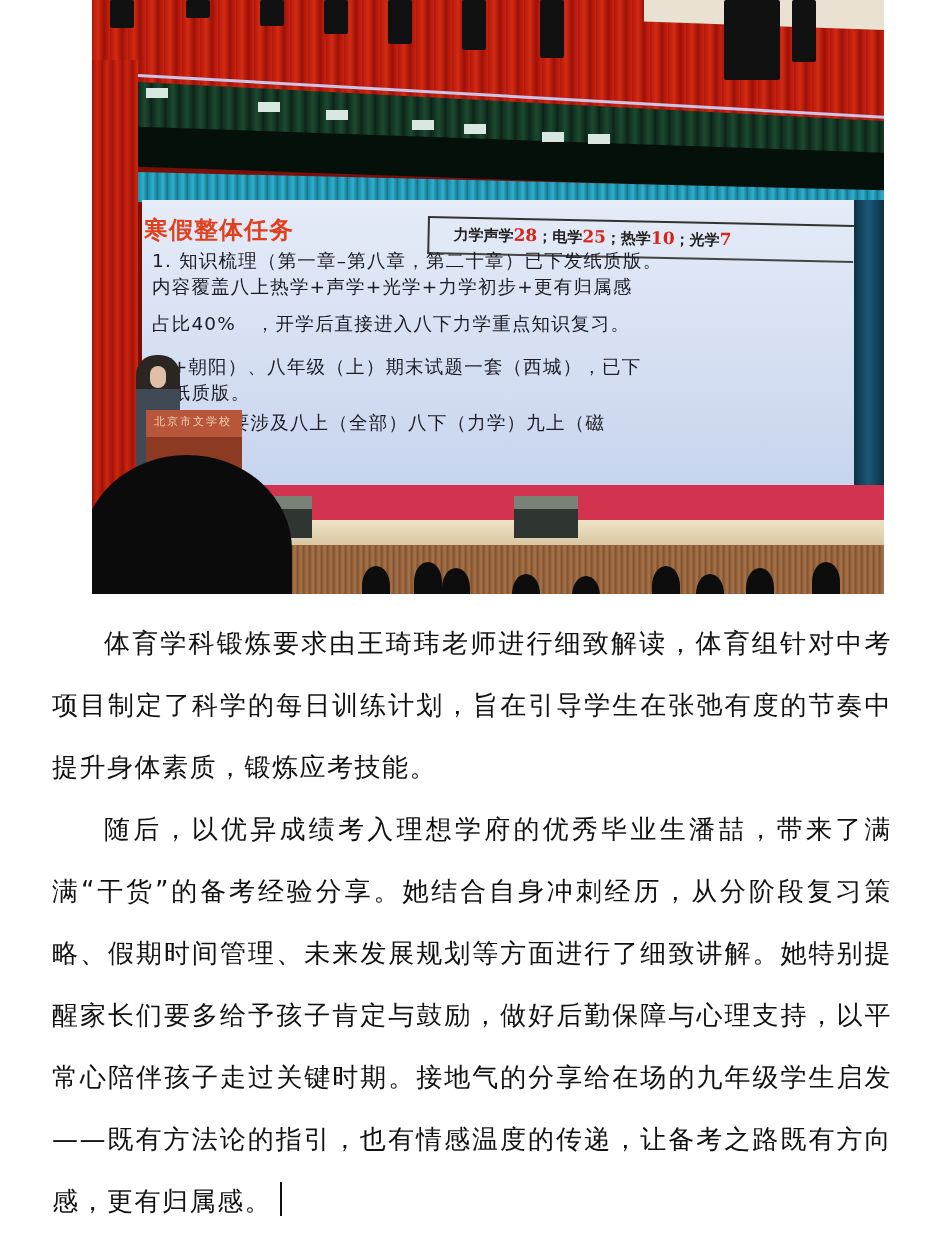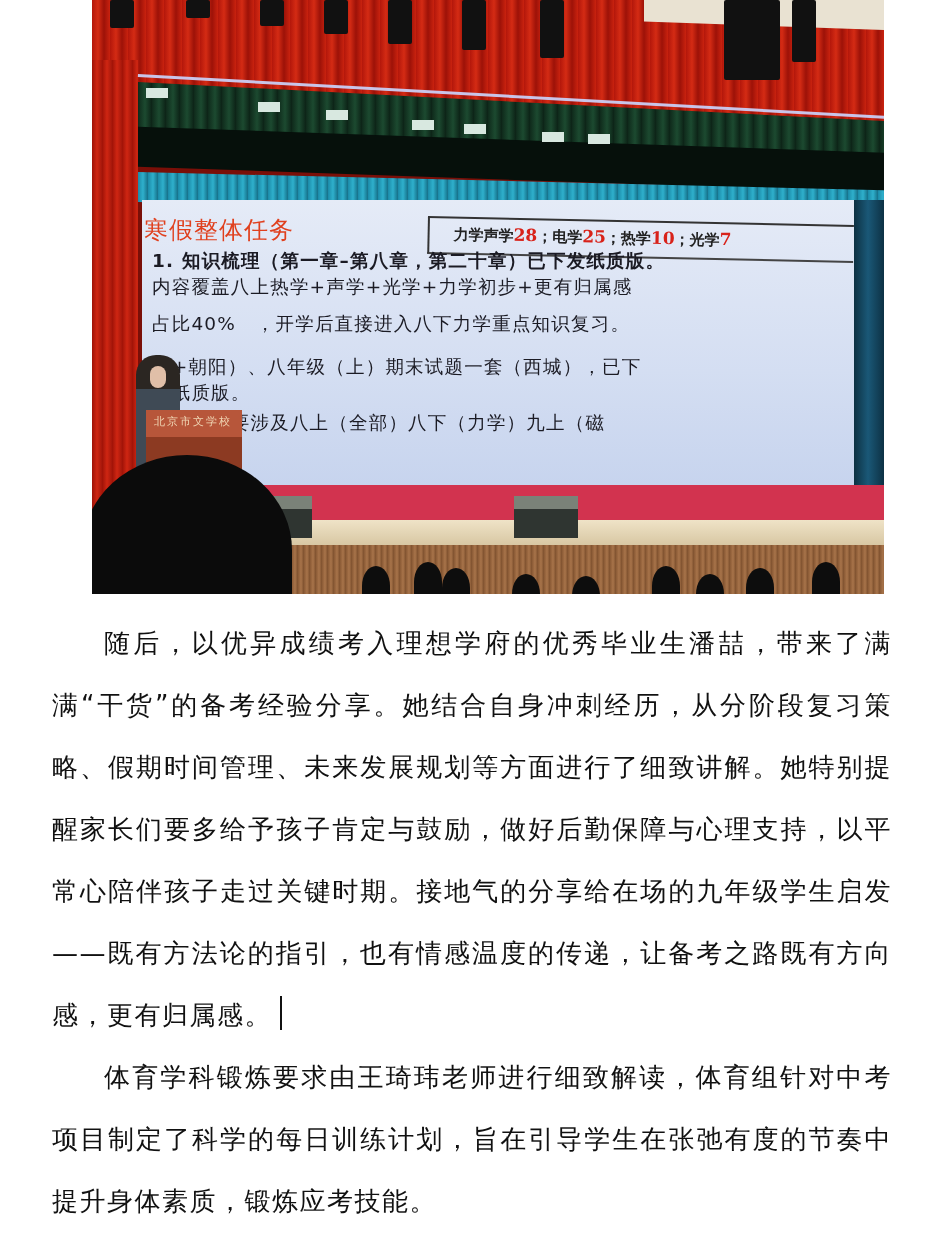--- a/index.html
+++ b/index.html
@@ -21,21 +21,21 @@
     background: repeating-linear-gradient(90deg, #0f2a1b 0px, #1c4a30 7px, #0c2216 14px); transform: skewY(3deg); transform-origin: left top; }
   .dark-band { position: absolute; left: 46px; top: 140px; width: 760px; height: 40px; background: #06100b; transform: skewY(2deg); }
   .teal-valance { position: absolute; left: 46px; top: 172px; width: 750px; height: 30px;
     background: repeating-linear-gradient(90deg, #1b8aa8 0px, #2fb0cc 5px, #156f88 10px); transform: skewY(1.4deg); transform-origin: left top; }
   .side-drape-right { position: absolute; right: 0; top: 200px; width: 32px; height: 290px;
     background: linear-gradient(90deg, #0b2b3a, #1a5877 50%, #0d3144); }
   .side-dark-right { position: absolute; right: 32px; top: 200px; width: 10px; height: 290px; background: #05080a; }
 
   .screen { position: absolute; left: 50px; top: 200px; width: 712px; height: 285px;
     background: linear-gradient(180deg, #e5ebf7 0%, #d4def2 60%, #c7d4ee 100%); }
-  .screen-title { position: absolute; left: 2px; top: 14px; font-size: 24px; font-weight: normal; color: #e0401e; letter-spacing: 1px;
+  .screen-title { position: absolute; left: 2px; top: 14px; font-size: 24px; font-weight: bold; color: #e0401e; letter-spacing: 1px;
     font-family: "DejaVu Sans", sans-serif; }
   .stats-box { position: absolute; left: 286px; top: 16px; width: 424px; height: 34px;
     border-left: 2px solid #333; border-top: 2px solid #333; border-bottom: 2px solid #444; transform: rotate(1.2deg); transform-origin: left top; }
   .stats-text { position: absolute; left: 24px; top: 5px; font-family: "DejaVu Serif", serif; font-size: 15px; font-weight: bold; color: #222; white-space: nowrap; }
   .stats-text .num { color: #d8221a; font-size: 17px; }
   .screen-line { position: absolute; left: 10px; font-size: 18.5px; color: #1b1b24; white-space: nowrap; letter-spacing: 1.2px; }
 
   .speaker { position: absolute; left: 44px; top: 355px; width: 44px; height: 130px;
     background: linear-gradient(180deg, #2b2622 0 26%, #3f4a55 26% 100%); border-radius: 20px 20px 4px 4px; }
   .speaker-face { position: absolute; left: 58px; top: 366px; width: 16px; height: 22px; background: #e0bfa8; border-radius: 8px; }
@@ -87,21 +87,21 @@
   <div class="truss-light" style="left:496px;top:134px;"></div>
   <div class="teal-valance"></div>
   <div class="side-dark-right"></div>
   <div class="side-drape-right"></div>
 
   <div class="screen">
     <div class="screen-title">寒假整体任务</div>
     <div class="stats-box">
       <div class="stats-text"><span>力学声学</span><span class="num">28</span><span>；</span><span>电学</span><span class="num">25</span><span>；</span><span>热学</span><span class="num">10</span><span>；</span><span>光学</span><span class="num">7</span></div>
     </div>
-    <div class="screen-line" style="top:48px;font-weight:bold;">1. 知识梳理（第一章–第八章，第二十章）已下发纸质版。</div>
+    <div class="screen-line" style="top:48px;">1. 知识梳理（第一章–第八章，第二十章）已下发纸质版。</div>
     <div class="screen-line" style="top:74px;">内容覆盖八上热学+声学+光学+力学初步+更有归属感</div>
     <div class="screen-line" style="top:100px;margin-top:11px;">占比40%　，开学后直接进入八下力学重点知识复习。</div>
     <div class="screen-line" style="top:154px;">淀+朝阳）、八年级（上）期末试题一套（西城），已下</div>
     <div class="screen-line" style="top:180px;">发纸质版。</div>
     <div class="screen-line" style="top:210px;">试题则主要涉及八上（全部）八下（力学）九上（磁</div>
     <div class="screen-line" style="top:236px;">内容。</div>
   </div>
 
   <div class="speaker"></div>
   <div class="speaker-face"></div>
@@ -120,15 +120,15 @@
   <div class="head" style="left:350px;top:568px;"></div>
   <div class="head" style="left:420px;top:574px;"></div>
   <div class="head" style="left:480px;top:576px;"></div>
   <div class="head" style="left:560px;top:566px;"></div>
   <div class="head" style="left:604px;top:574px;"></div>
   <div class="head" style="left:654px;top:568px;"></div>
   <div class="head" style="left:720px;top:562px;"></div>
 </div>
 
 <div class="article">
+  <p class="para">体育学科锻炼要求由王琦玮老师进行细致解读，体育组针对中考项目制定了科学的每日训练计划，旨在引导学生在张弛有度的节奏中提升身体素质，锻炼应考技能。</p>
   <p class="para"><span>随后，以优异成绩考入理想学府的优秀毕业生潘喆，带来了满满“干货”的备考经验分享。她结合自身冲刺经历，从分阶段复习策略、假期时间管理、未来发展规划等方面进行了细致讲解。她特别提醒家长们要多给予孩子肯定与鼓励，做好后勤保障与心理支持，以平常心陪伴孩子走过关键时期。接地气的分享给在场的九年级学生启发——既有方法论的指引，也有情感温度的传递，让备考之路既有方向感，更有归属感。</span><span class="caret"></span></p>
-  <p class="para">体育学科锻炼要求由王琦玮老师进行细致解读，体育组针对中考项目制定了科学的每日训练计划，旨在引导学生在张弛有度的节奏中提升身体素质，锻炼应考技能。</p>
 </div>
 
 </body></html>

